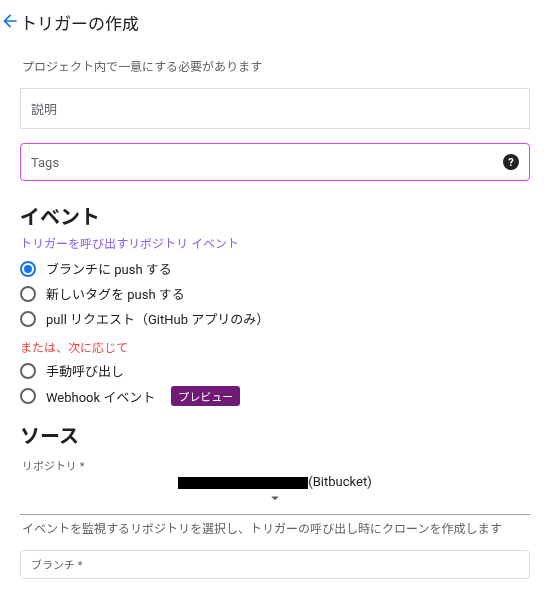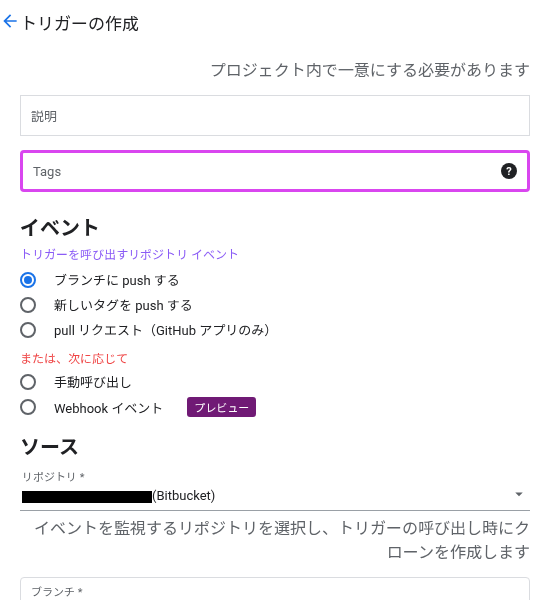--- a/index.html
+++ b/index.html
@@ -43,30 +43,29 @@
     background: transparent;
   }
   .field-placeholder-only {
     border: 1px solid #dadce0;
     border-radius: 0;
     padding: 10px 10px;
     color: #5f6368;
     font-size: 13px;
   }
   .hint {
-    font-size: 16px;
+    font-size: 12px;
     color: #5f6368;
     margin: 4px 0 14px 2px;
-    text-align: right;
   }
   .tags-row {
     display: flex;
     align-items: center;
     justify-content: space-between;
-    border: 3px solid #d946ef;
+    border: 1px solid #d946ef;
     border-radius: 4px;
     padding: 10px 10px;
     color: #5f6368;
     font-size: 13px;
     margin-top: 14px;
     margin-bottom: 20px;
   }
   .help-icon {
     width: 16px; height: 16px;
     border-radius: 50%;
@@ -84,21 +83,21 @@
     margin: 14px 0 4px 0;
   }
   .section-sub {
     font-size: 12px;
     color: #8b5cf6;
     margin-bottom: 8px;
   }
   .radio-row {
     display: flex;
     align-items: center;
-    gap: 18px;
+    gap: 10px;
     margin: 6px 0;
     font-size: 13px;
   }
   .radio {
     width: 16px; height: 16px;
     border: 2px solid #5f6368;
     border-radius: 50%;
     position: relative;
     flex-shrink: 0;
   }
@@ -134,20 +133,21 @@
   .dropdown-label {
     font-size: 11px;
     color: #5f6368;
   }
   .dropdown-value {
     font-size: 13px;
     display: flex;
     align-items: center;
     justify-content: space-between;
     margin-top: 1px;
+    flex-direction: column;
   }
   .redact {
     display: inline-block;
     width: 130px; height: 12px;
     background: #000;
     vertical-align: middle;
   }
   .caret svg { width: 18px; height: 18px; fill: #5f6368; }
   .branch-box {
     border: 1px solid #dadce0;

